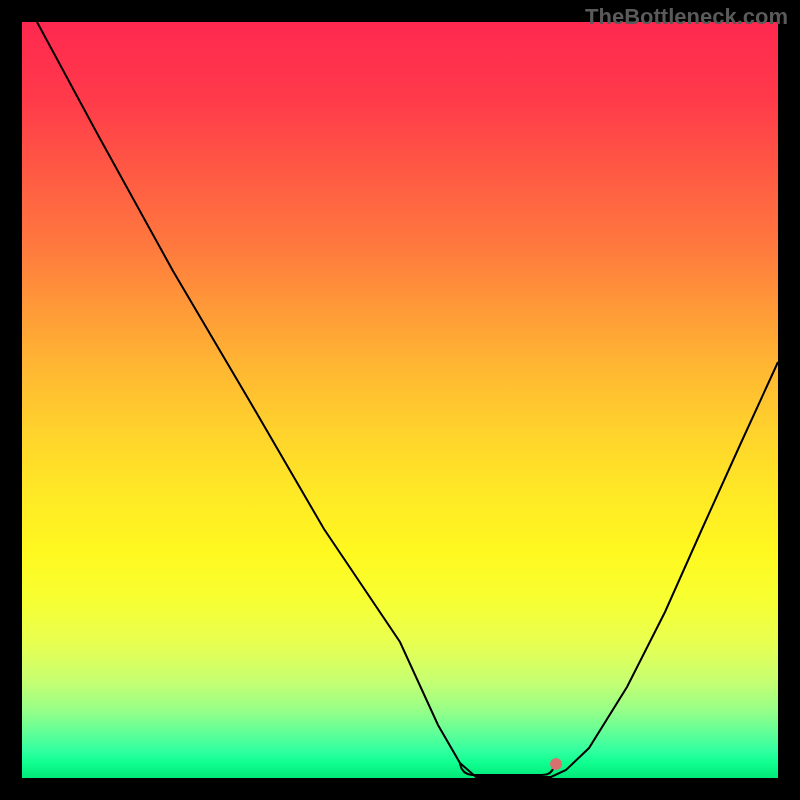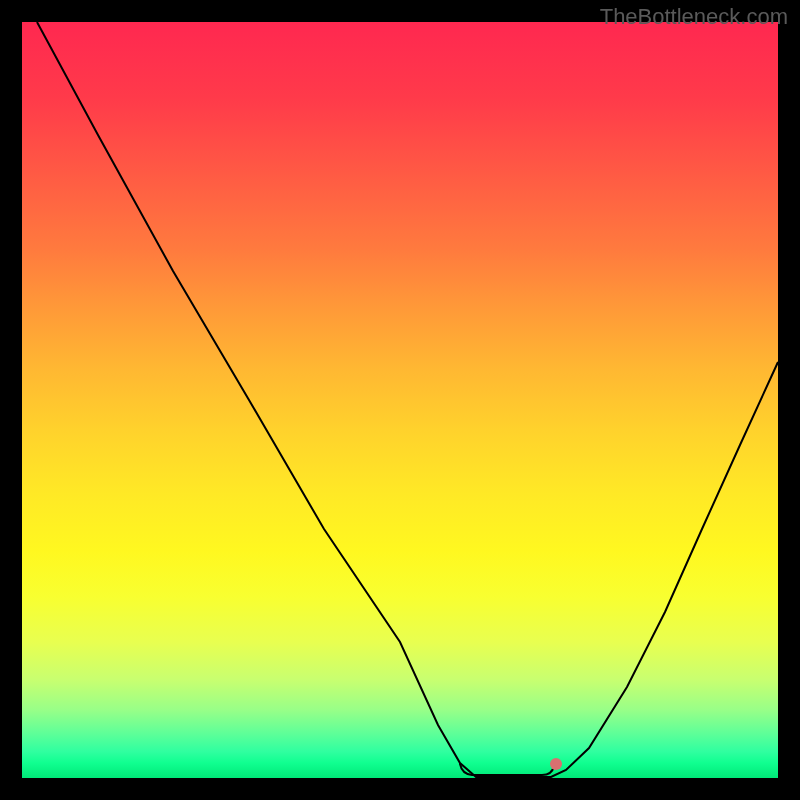--- a/index.html
+++ b/index.html
@@ -9,21 +9,21 @@
     background: #000;
     position: relative;
     font-family: Arial, sans-serif;
   }
   .watermark {
     position: absolute;
     top: 4px;
     right: 12px;
     color: #5a5a5a;
     font-size: 22px;
-    font-weight: 400;
+    font-weight: 700;
     z-index: 10;
   }
   .plot-area {
     position: absolute;
     left: 22px;
     top: 22px;
     width: 756px;
     height: 756px;
     background: linear-gradient(to bottom,
       #ff2850 0%,

